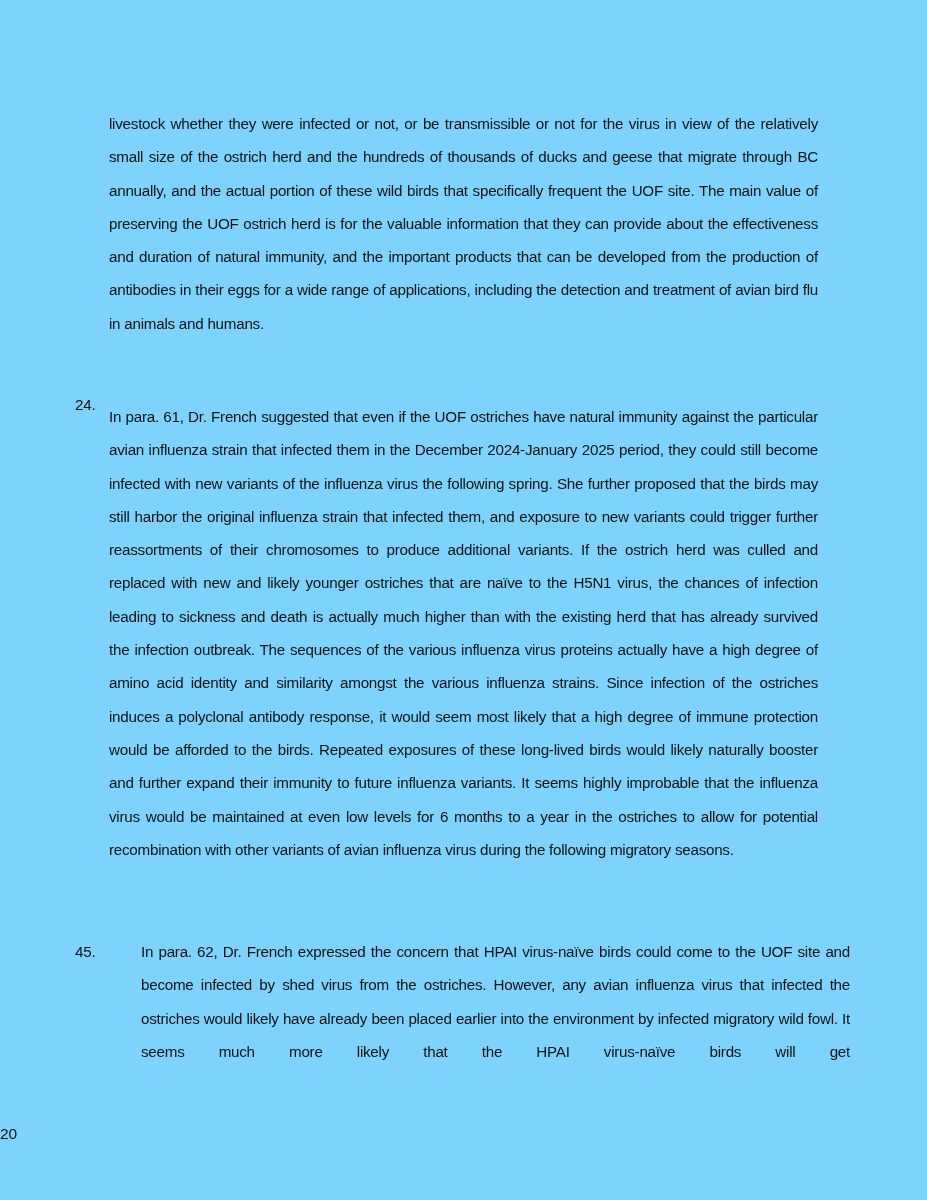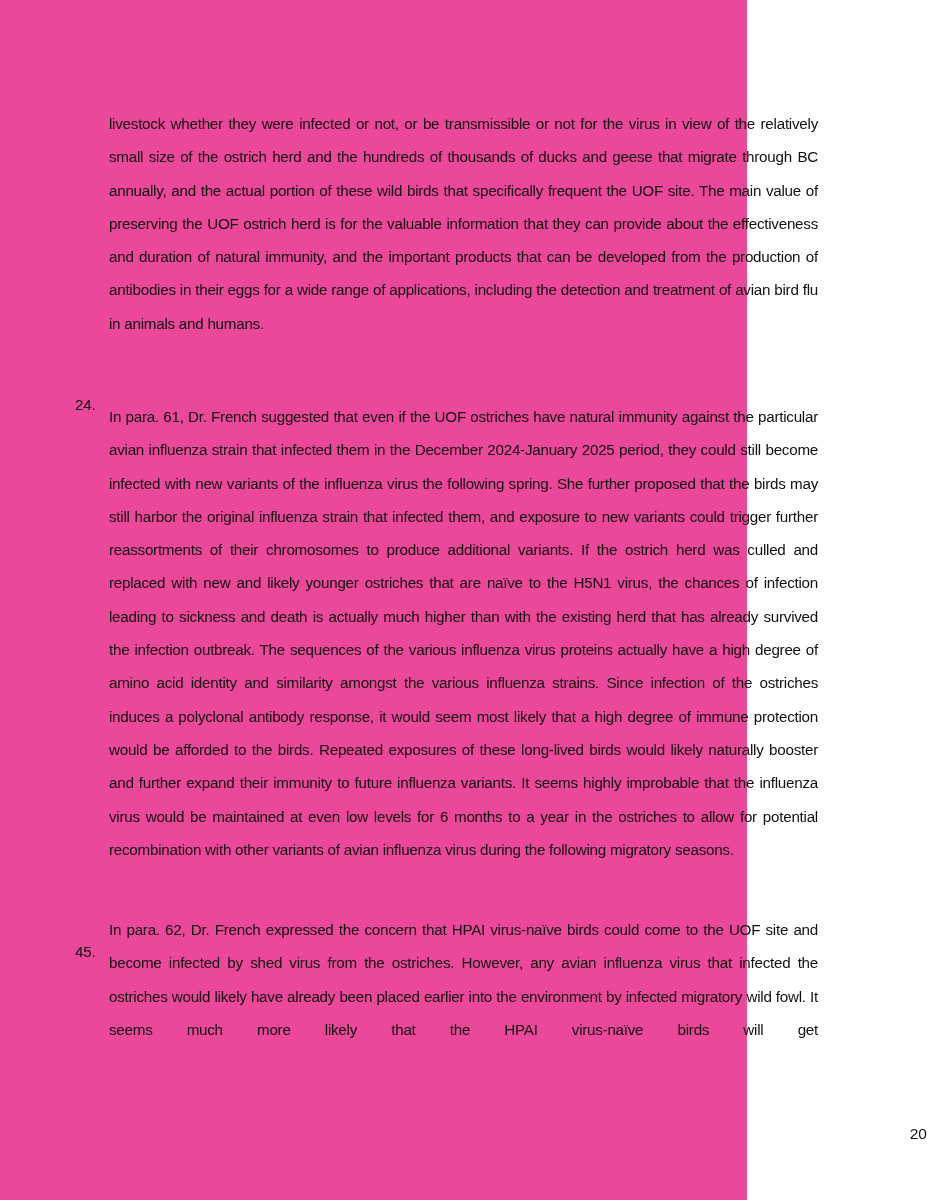--- a/index.html
+++ b/index.html
@@ -1,39 +1,39 @@
 <!DOCTYPE html>
 <html><head>
   <meta charset="utf-8">
   <style>
     html, body { margin: 0; padding: 0; background: #ffffff; }
     body { width: 927px; height: 1200px; position: relative; overflow: hidden; }
     .page {
-      position: absolute; left: 0; top: 0; width: 747px; height: 1200px;
-      background: #ec4899; color: #111111;
+      position: absolute; left: 0; top: 0; width: 927px; height: 1200px;
+      background: #7dd3fc; color: #111111;
       font-family: "Liberation Sans", sans-serif;
     }
     .text-block {
       position: absolute; left: 109px; width: 709px;
       font-size: 15.2px; line-height: 33.3px;
       text-align: justify; text-align-last: left;
       letter-spacing: -0.25px; word-spacing: 0px;
     }
     .para-num {
       position: absolute; left: 75px;
       font-size: 15.2px; line-height: 33.3px;
       letter-spacing: -0.2px;
     }
     #cont { top: 107px; }
     #num44 { top: 388px; }
     #p44 { top: 400px; }
     #num45 { top: 935px; }
-    #p45 { top: 913px; text-align-last: justify; }
+    #p45 { top: 935px; text-align-last: justify; margin-left: 32px; }
     .page-number {
-      position: absolute; top: 1125px; left: 0; width: 927px; text-align: right;
+      position: absolute; top: 1125px; left: 0; width: 927px; text-align: left;
       font-size: 15.5px;
     }
   </style>
 </head>
 <body>
 
 <div class="page">
   <div id="cont" class="text-block">livestock whether they were infected or not, or be transmissible or not for the virus in view of the relatively small size of the ostrich herd and the hundreds of thousands of ducks and geese that migrate through BC annually, and the actual portion of these wild birds that specifically frequent the UOF site. The main value of preserving the UOF ostrich herd is for the valuable information that they can provide about the effectiveness and duration of natural immunity, and the important products that can be developed from the production of antibodies in their eggs for a wide range of applications, including the detection and treatment of avian bird flu in animals and humans.</div>
 
   <div id="num44" class="para-num">24.</div>

